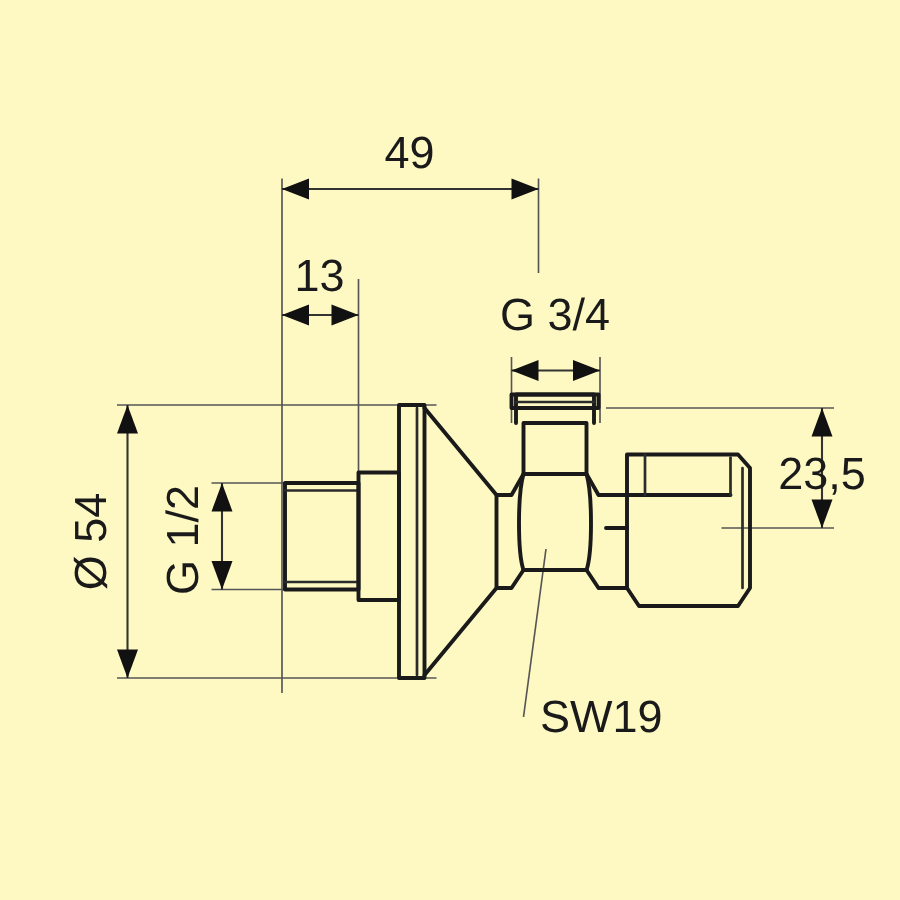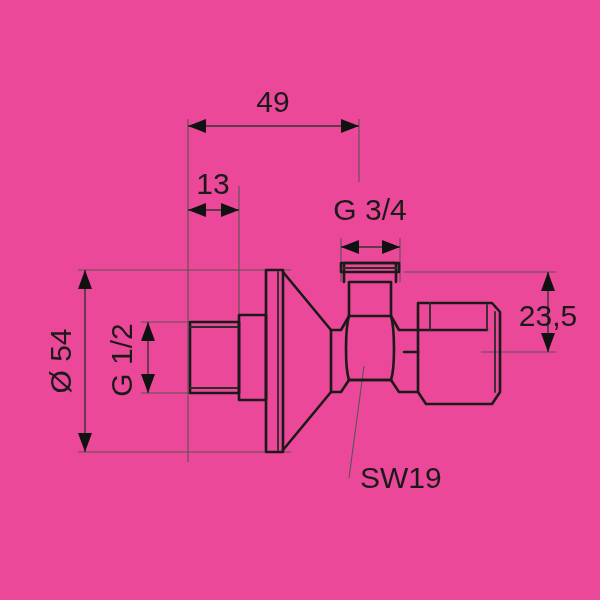--- a/index.html
+++ b/index.html
@@ -8,21 +8,21 @@
     padding: 0;
     background: #ffffff;
   }
   body {
     font-family: "Liberation Sans", sans-serif;
   }
   #drawing-root {
     position: relative;
     width: 600px;
     height: 600px;
-    background: #ec4899;
+    background: #fef9c3;
     overflow: hidden;
   }
   #drawing-svg {
     display: block;
     width: 600px;
     height: 600px;
   }
   .dim-text {
     font-family: "Liberation Sans", sans-serif;
     font-size: 30px;

